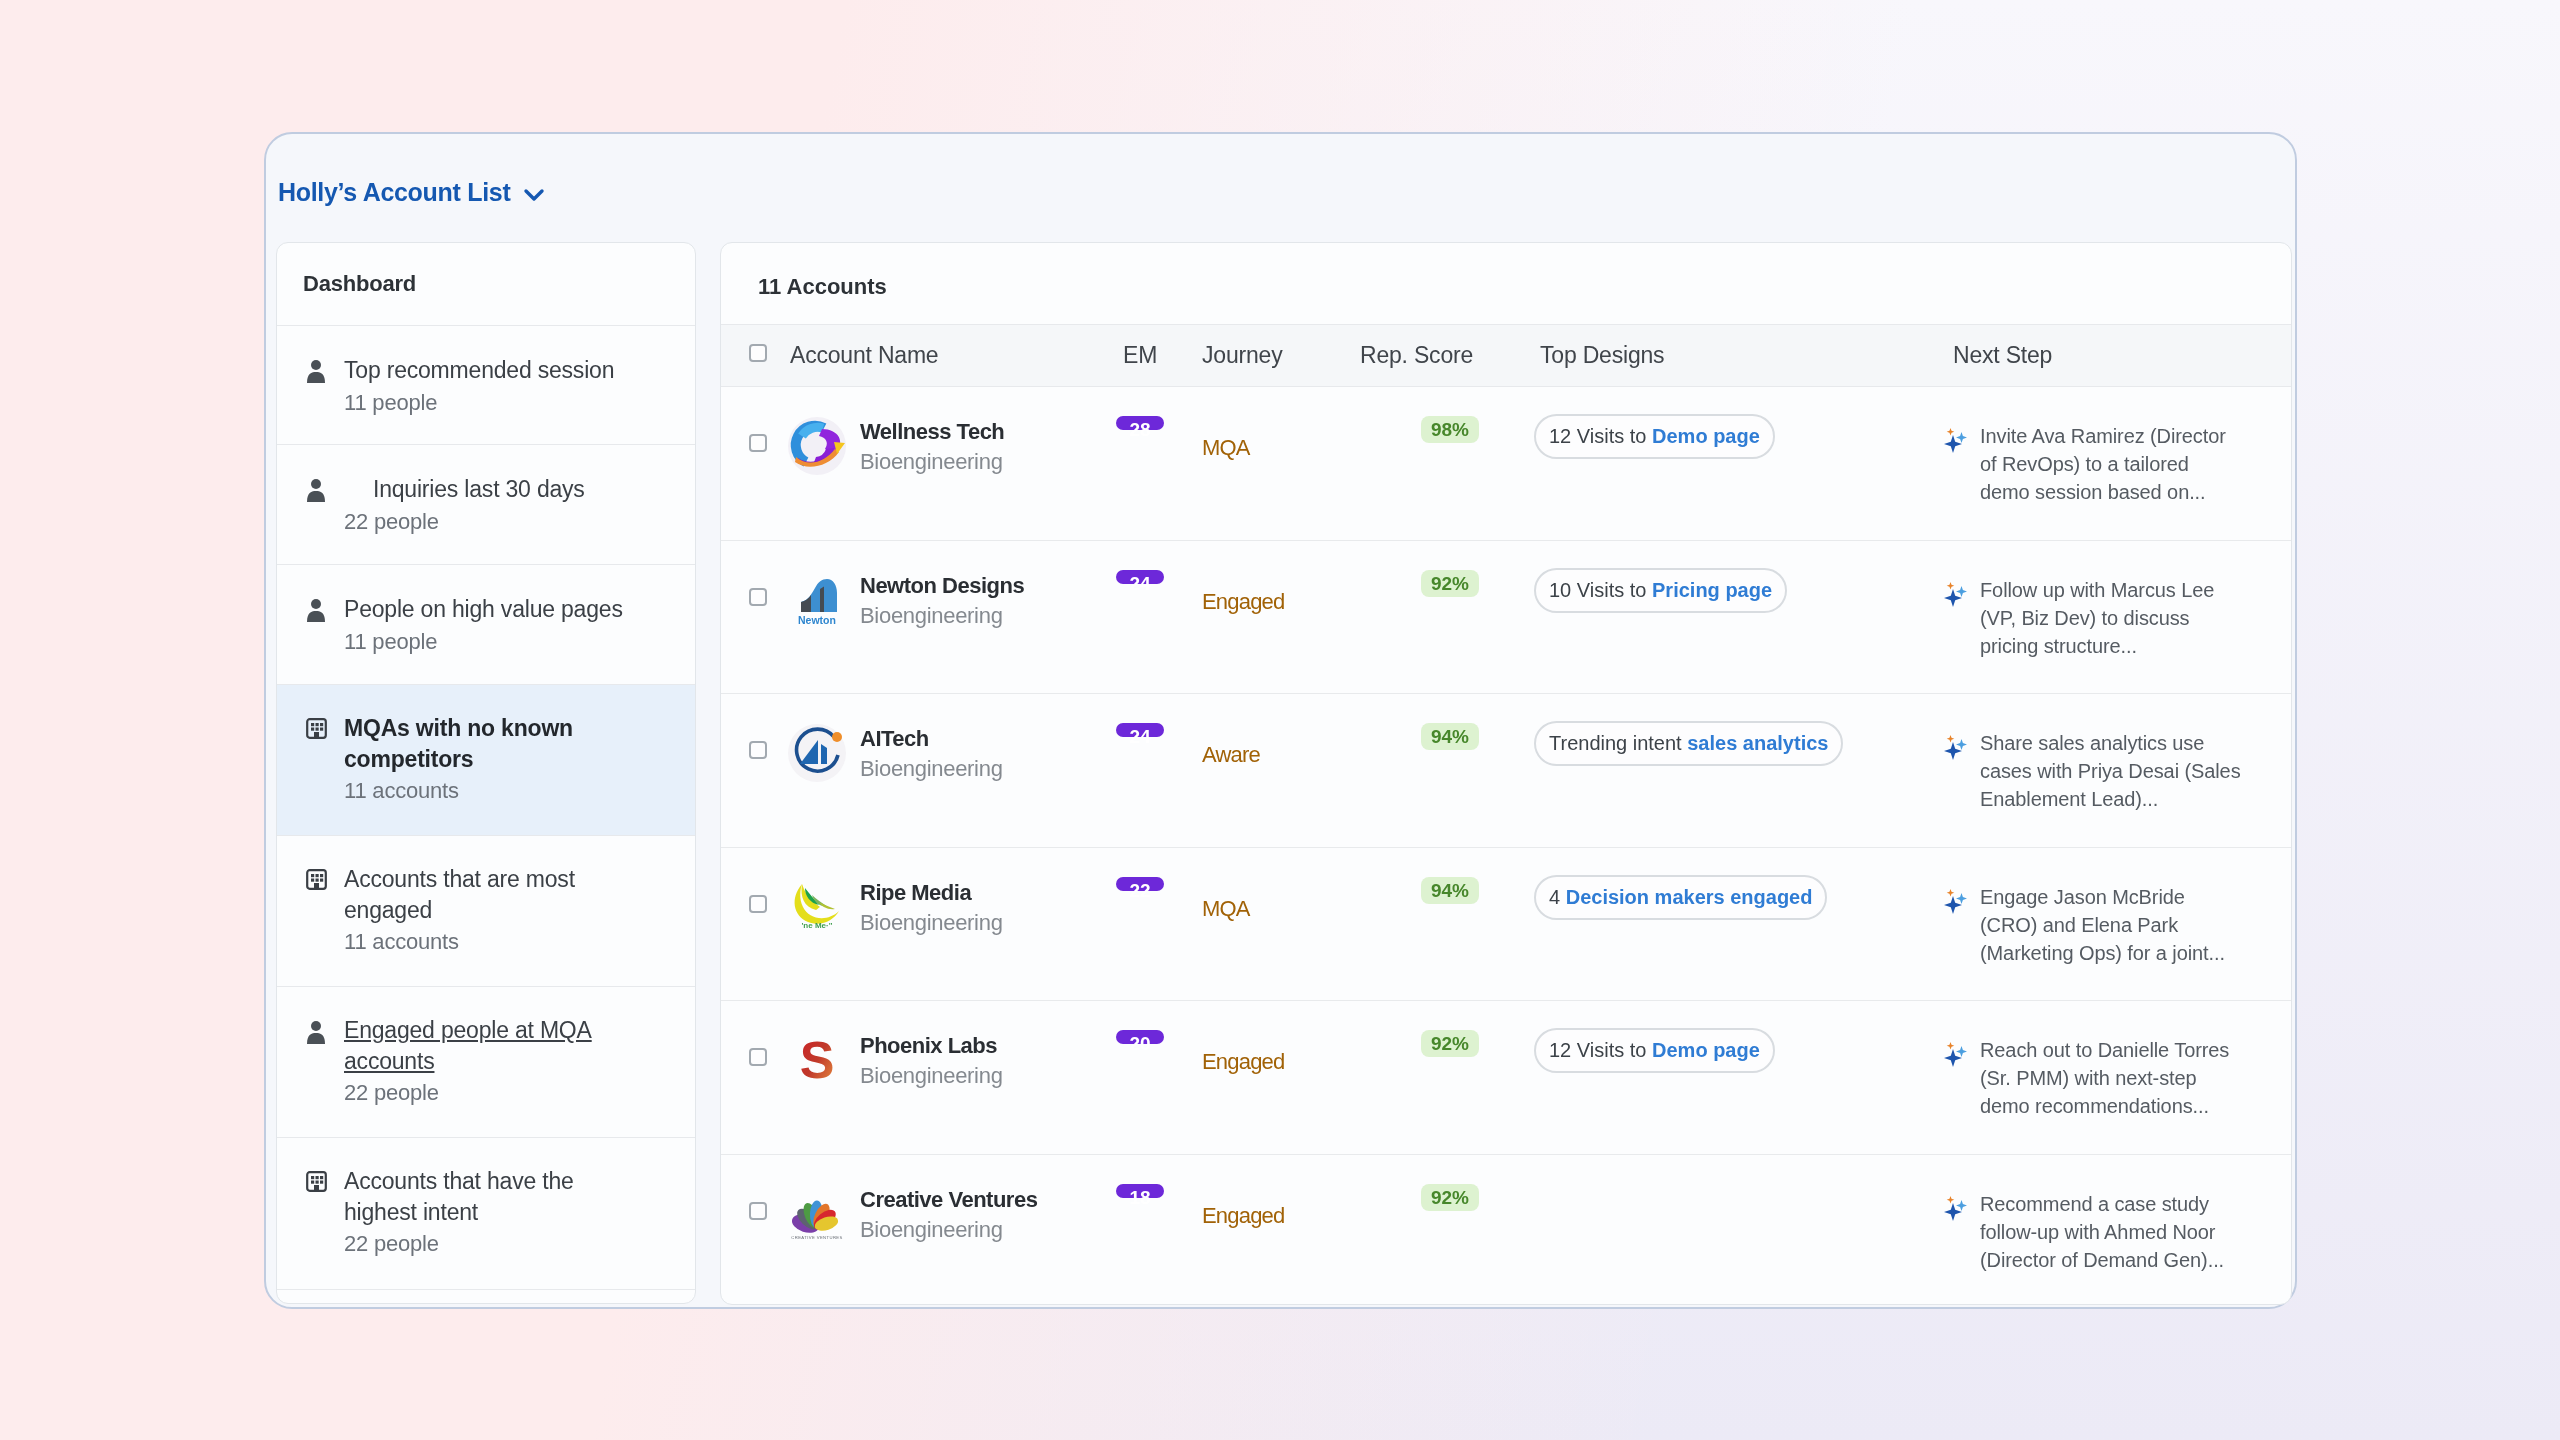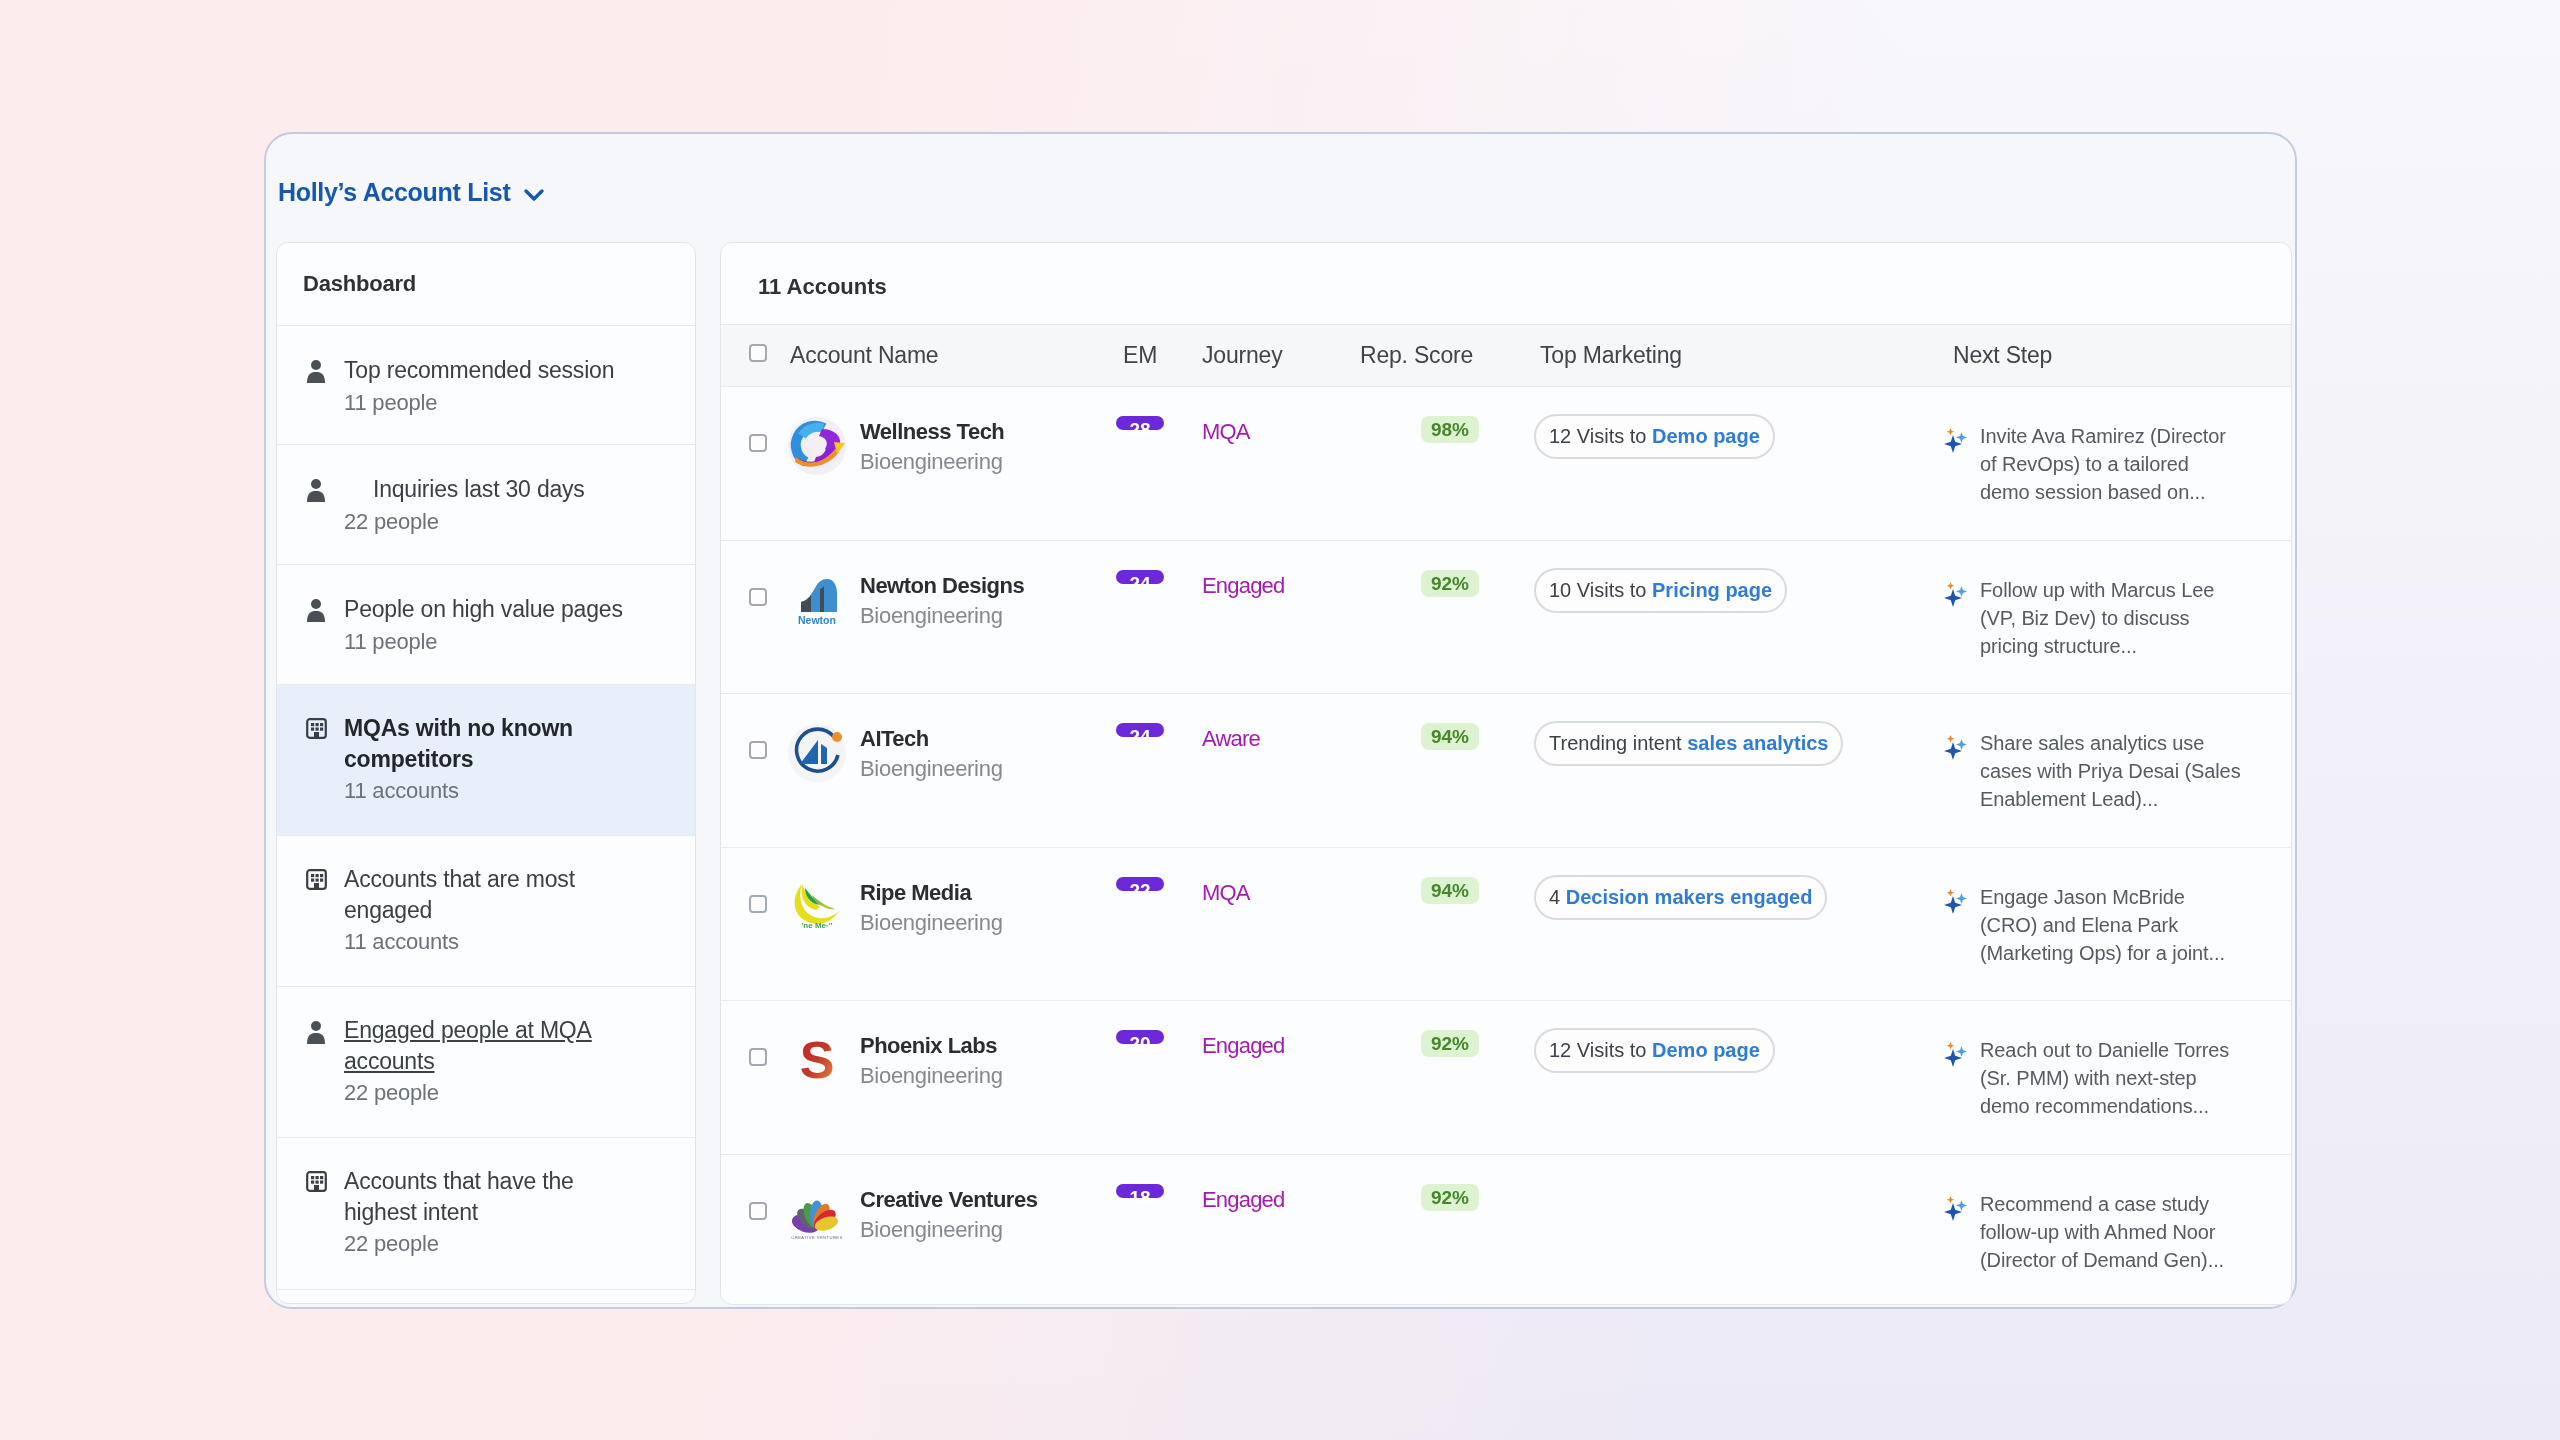--- a/index.html
+++ b/index.html
@@ -38,21 +38,21 @@
     border-top:1.5px solid #e7e9ec; border-bottom:1.5px solid #e7e9ec; box-sizing:border-box;
   }
   .thead div { position:absolute; top:17px; font-size:23px; color:#40454b; letter-spacing:-0.2px;}
   .row { position:absolute; left:0; width:100%; height:153.6px; border-bottom:1.5px solid #e8eaec; }
   .cb { position:absolute; width:18px; height:18px; border:2px solid #a2a9b0; border-radius:4px; background:#fdfdfe;}
   .logo { position:absolute; left:68px; top:30px; width:58px; height:58px; border-radius:50%; }
   .nm { position:absolute; left:139px; top:32px; font-size:22px; font-weight:bold; color:#2a2e33; line-height:26px; letter-spacing:-0.5px;}
   .bio { position:absolute; left:139px; top:62px; font-size:22px; color:#84898f; line-height:26px; letter-spacing:-0.3px;}
   .em { position:absolute; left:395px; top:29px; width:48px; height:14px; border-radius:14px; background:#6d28d9;
         color:#fff; font-size:19px; font-weight:bold; text-align:center; line-height:27px;}
-  .jr { position:absolute; left:481px; top:32px; font-size:22px; color:#a21caf; line-height:26px; letter-spacing:-0.8px;}
+  .jr { position:absolute; left:481px; top:48px; font-size:22px; color:#a16207; line-height:26px; letter-spacing:-0.8px;}
   .rep { position:absolute; left:700px; top:29px; width:58px; height:27px; border-radius:8px; background:#ddf2d0;
         color:#47872b; font-size:19px; font-weight:bold; text-align:center; line-height:27px;}
   .pill { position:absolute; left:813px; top:27px; height:45px; border:2px solid #d8dce0; border-radius:23px;
         background:#fdfdfe; font-size:20px; color:#3c4248; line-height:41px; padding:0 13px; white-space:nowrap;}
   .pill b { color:#2f7cd4; font-weight:bold; }
   .spark { position:absolute; left:1223px; top:41px; }
   .nx { position:absolute; left:1259px; top:35px; font-size:20px; color:#555b62; line-height:28px; letter-spacing:-0.1px;}
 </style>
 </head>
 <body>
@@ -149,21 +149,21 @@
 </div>
 
 <div class="panel" id="main">
   <div class="mainheader">11 Accounts</div>
   <div class="thead">
     <span class="cb" style="left:28px; top:19px;"></span>
     <div style="left:69px;">Account Name</div>
     <div style="left:402px;">EM</div>
     <div style="left:481px;">Journey</div>
     <div style="left:639px;">Rep. Score</div>
-    <div style="left:819px;">Top Marketing</div>
+    <div style="left:819px;">Top Designs</div>
     <div style="left:1232px;">Next Step</div>
   </div>
 
   <div id="rows">
       <div class="row" style="top:144px;">
     <span class="cb" style="left:28px; top:47px;"></span>
     <span class="logo" style="left:67px;"><svg width="58" height="58" viewBox="0 0 58 58">
    <circle cx="29" cy="29" r="29" fill="#f2f0f6"></circle>
    <path d="M36 11 A19 19 0 1 0 18 45" fill="none" stroke="#2f8fdc" stroke-width="10"></path>
    <path d="M14 19 A19 19 0 0 1 35 11" fill="none" stroke="#47b0ee" stroke-width="9"></path>

